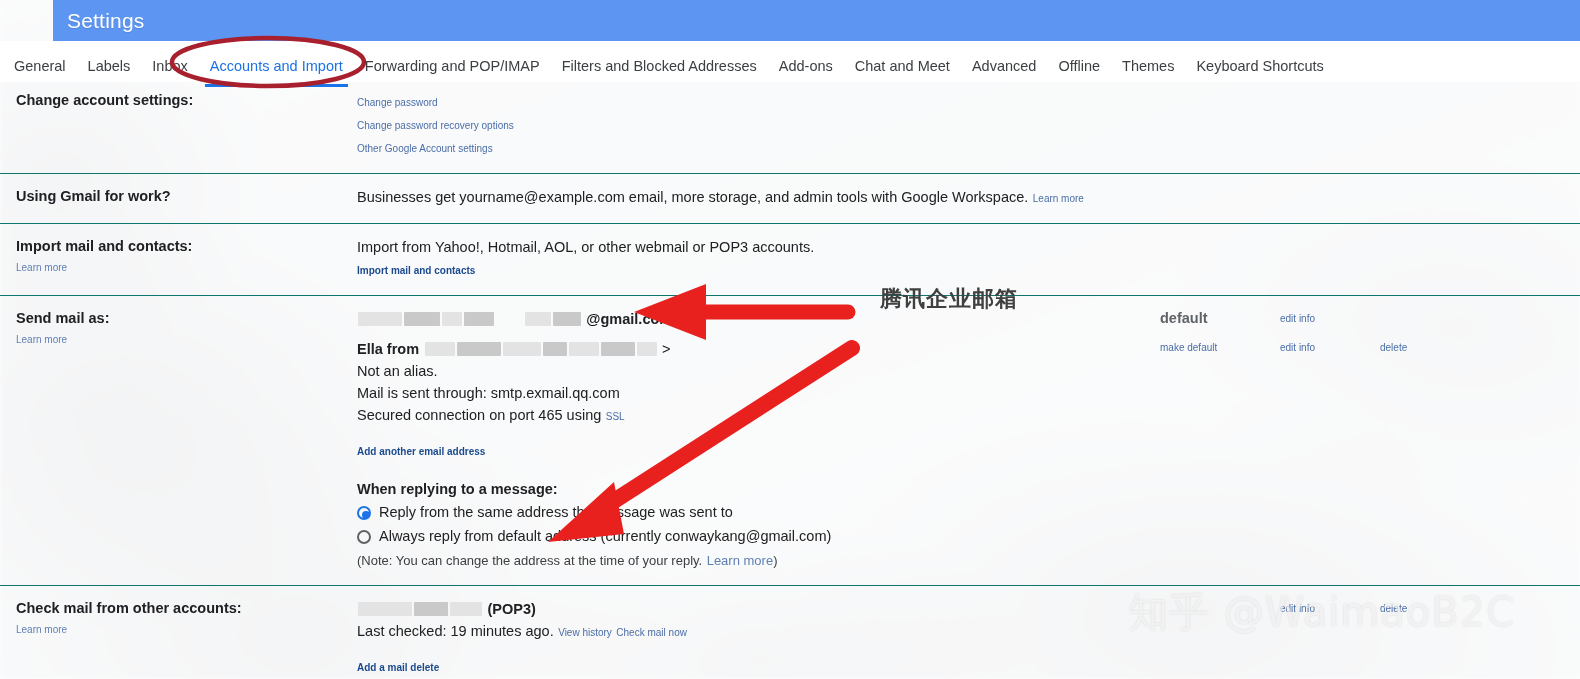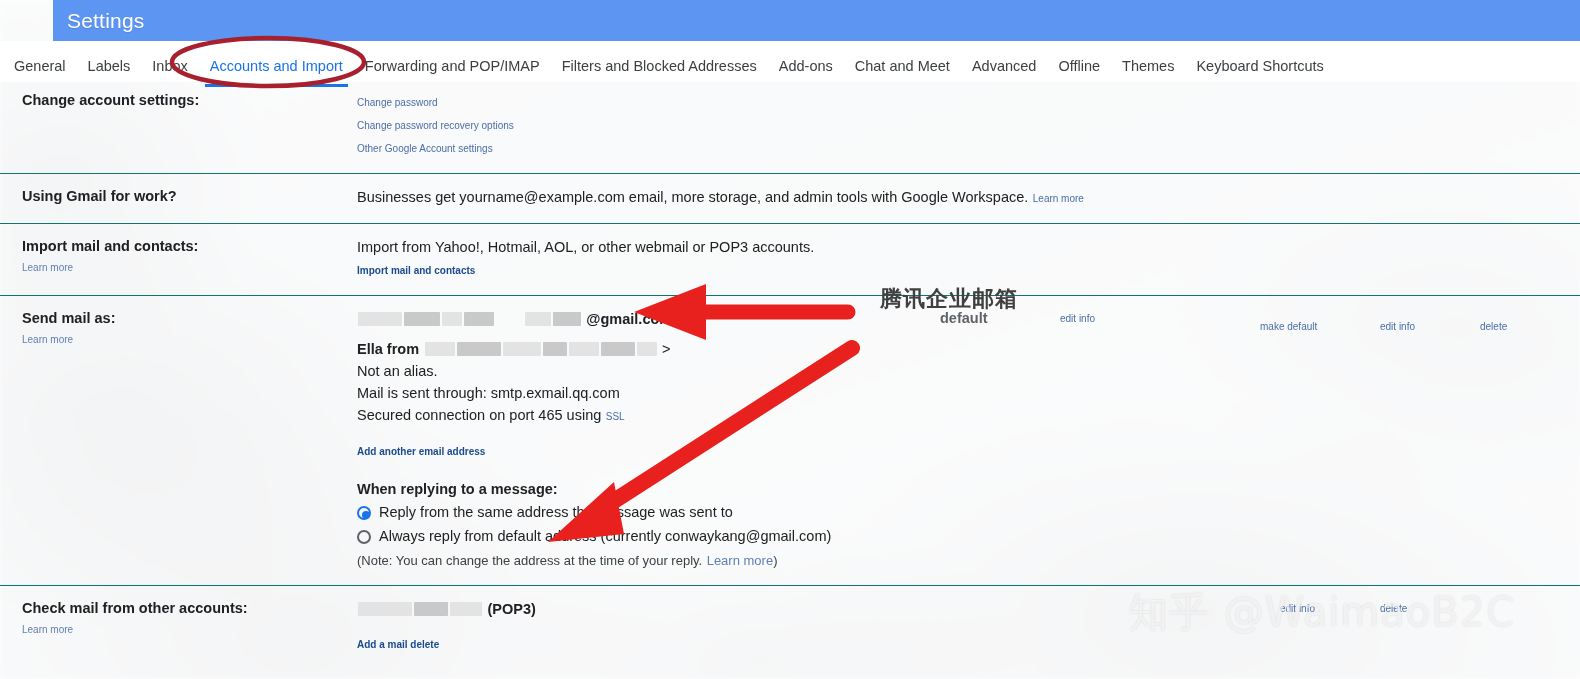--- a/index.html
+++ b/index.html
@@ -112,31 +112,31 @@
   }
   .row {
     display: flex;
     border-top: 1px solid #0f766e;
     padding: 12px 0 14px 0;
     position: relative;
   }
   .row:first-child { border-top: none; padding-top: 8px; }
   .col-label {
     width: 357px;
-    padding-left: 22px;
+    padding-left: 16px;
     flex: 0 0 357px;
   }
   .col-main {
     flex: 1 1 auto;
     padding-right: 10px;
   }
   .col-actions {
     flex: 0 0 420px;
     display: flex;
-    flex-direction: row;
+    flex-direction: column;
   }
 
   .lbl {
     font-size: 14.5px;
     font-weight: bold;
     color: #202124;
     line-height: 21px;
   }
   .sub {
     font-size: 13px;
@@ -364,20 +364,25 @@
     <div class="row">
       <div class="col-label">
         <div class="lbl">Check mail from other accounts:</div>
         <div><a class="link learn">Learn more</a></div>
       </div>
       <div class="col-main">
         <div class="line">
           <span class="redact r-l" style="width:54px"></span><span class="redact r-d" style="width:34px"></span><span class="redact r-l" style="width:32px"></span>
           <span class="txt" style="font-weight:bold">(POP3)</span>
         </div>
+        <div class="line">
+          <span class="txt">Last checked: 19 minutes ago.</span>
+          <a class="link">View history</a>
+          <a class="link">Check mail now</a>
+        </div>
         <div class="line" style="margin-top:12px">
           <a class="link bold">Add a mail delete</a>
         </div>
       </div>
       <div class="col-actions">
         <div class="actions-line">
           <span class="a1"></span>
           <a class="a2 link">edit info</a>
           <a class="a3 link">delete</a>
         </div>

